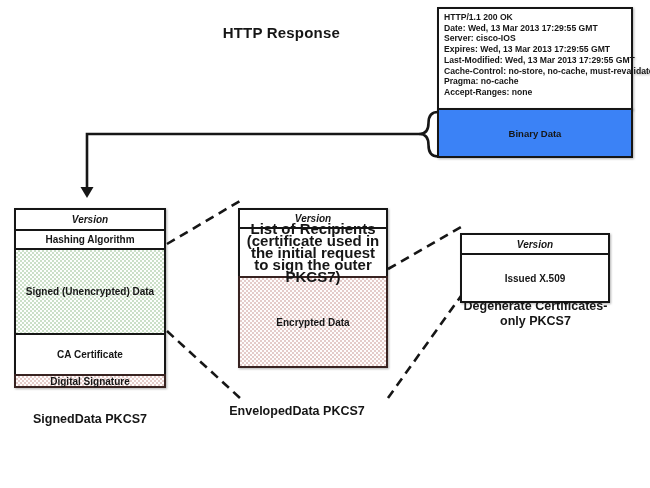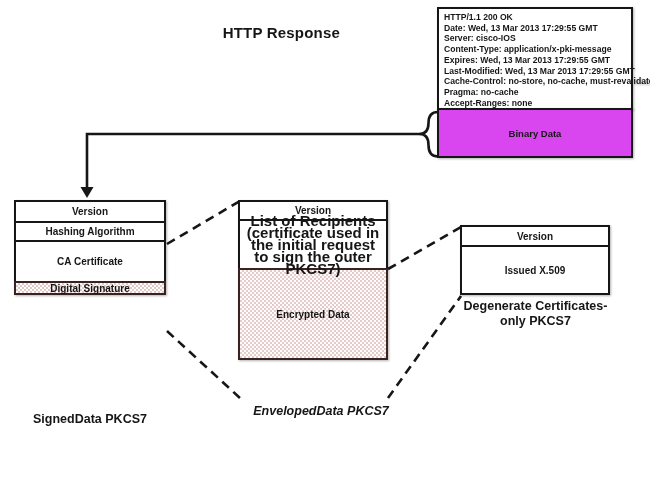--- a/index.html
+++ b/index.html
@@ -18,60 +18,60 @@
     font-size:15px;font-weight:bold;letter-spacing:.2px;
   }
 
   
   .stackbox{filter:drop-shadow(1.5px 1.7px 1.2px rgba(0,0,0,.30));}
   .sec{
     box-sizing:border-box;border:2px solid var(--ink);
     display:flex;align-items:center;justify-content:center;text-align:center;
     font-weight:bold;background:#ffffff;margin-top:-2px;
   }
-  .sec:first-child{margin-top:0;}
+  .sec:first-child{margin-top:8px;font-style:italic;}
   .sec.pinkborder{border-color:var(--maroon-border);}
 
   .checker-green{
     background:repeating-conic-gradient(var(--signed-fill) 0% 25%, #fdfefd 0% 50%);
     background-size:4px 4px;
   }
   .checker-pink{
     background:repeating-conic-gradient(var(--encrypted-fill) 0% 25%, #fefcfc 0% 50%);
     background-size:4px 4px;
   }
 
   
   .httpbox{
     left:437px;top:7px;width:196px;height:103px;box-sizing:border-box;
     border:2.5px solid var(--ink);background:#fff;padding:3px 0 8px 5px;
     filter:drop-shadow(1.5px 1.7px 1.2px rgba(0,0,0,.30));
   }
   .httpbox .hline{font-size:8.6px;font-weight:bold;line-height:10.7px;white-space:nowrap;}
   .binarybox{
     left:437px;top:108px;width:196px;height:50px;box-sizing:border-box;
-    border:2.5px solid var(--ink);background:#d946ef;
+    border:2.5px solid var(--ink);background:#3b82f6;
     display:flex;align-items:center;justify-content:center;
     font-size:9.5px;font-weight:bold;
     filter:drop-shadow(1.5px 1.7px 1.2px rgba(0,0,0,.30));
   }
 
   
   .signedbox{left:14px;top:200px;width:152px;}
   .envelopedbox{left:238px;top:200px;width:150px;}
   .degeneratebox{left:460px;top:225px;width:150px;}
 
   .f10{font-size:10px;}
   .f9{font-size:15px;line-height:12px;padding:0 4px;}
 
   .boxlabel{
     text-align:center;font-weight:bold;font-size:12.5px;line-height:15px;
   }
   .lbl-signed{left:10px;top:412px;width:160px;}
-  .lbl-enveloped{left:236px;top:404px;width:170px;font-style:italic;}
+  .lbl-enveloped{left:212px;top:404px;width:170px;}
   .lbl-degenerate{left:458px;top:299px;width:155px;}
 </style>
 </head>
 <body>
 
 <svg id="connectors" viewBox="0 0 650 488" xmlns="http://www.w3.org/2000/svg">
 
   <path d="M420,134 L87,134 L87,188" fill="none" stroke="#161616" stroke-width="2.6"></path>
   <polygon points="80.5,187 93.5,187 87,198" fill="#161616"></polygon>
 
@@ -83,35 +83,35 @@
   <path d="M388,269 L461,227" fill="none" stroke="#161616" stroke-width="2.6" stroke-dasharray="9 6"></path>
   <path d="M388,398 L461,296" fill="none" stroke="#161616" stroke-width="2.6" stroke-dasharray="9 6"></path>
 </svg>
 
 <div class="abs title">HTTP Response</div>
 
 <div class="abs httpbox">
   <div class="hline">HTTP/1.1 200 OK</div>
   <div class="hline">Date: Wed, 13 Mar 2013 17:29:55 GMT</div>
   <div class="hline">Server: cisco-IOS</div>
-  <div class="hline">Content-Type: application/x-pki-message</div>
   <div class="hline">Expires: Wed, 13 Mar 2013 17:29:55 GMT</div>
   <div class="hline">Last-Modified: Wed, 13 Mar 2013 17:29:55 GMT</div>
   <div class="hline">Cache-Control: no-store, no-cache, must-revalidate</div>
   <div class="hline">Pragma: no-cache</div>
   <div class="hline">Accept-Ranges: none</div>
 </div>
 
 <div class="abs binarybox">
   <span>Binary Data</span>
 </div>
 
 <div class="abs stackbox signedbox">
   <div class="sec f10" style="height:23px">Version</div>
   <div class="sec f10" style="height:21px">Hashing Algorithm</div>
+  <div class="sec f10 checker-green" style="height:87px">Signed (Unencrypted) Data</div>
   <div class="sec f10" style="height:43px">CA Certificate</div>
   <div class="sec f10 checker-pink pinkborder" style="height:14px">Digital Signature</div>
 </div>
 <div class="abs boxlabel lbl-signed">SignedData PKCS7</div>
 
 <div class="abs stackbox envelopedbox">
   <div class="sec f10" style="height:21px">Version</div>
   <div class="sec f9" style="height:51px">List of Recipients (certificate used in the initial request to sign the outer PKCS7)</div>
   <div class="sec f10 checker-pink pinkborder" style="height:92px">Encrypted Data</div>
 </div>

